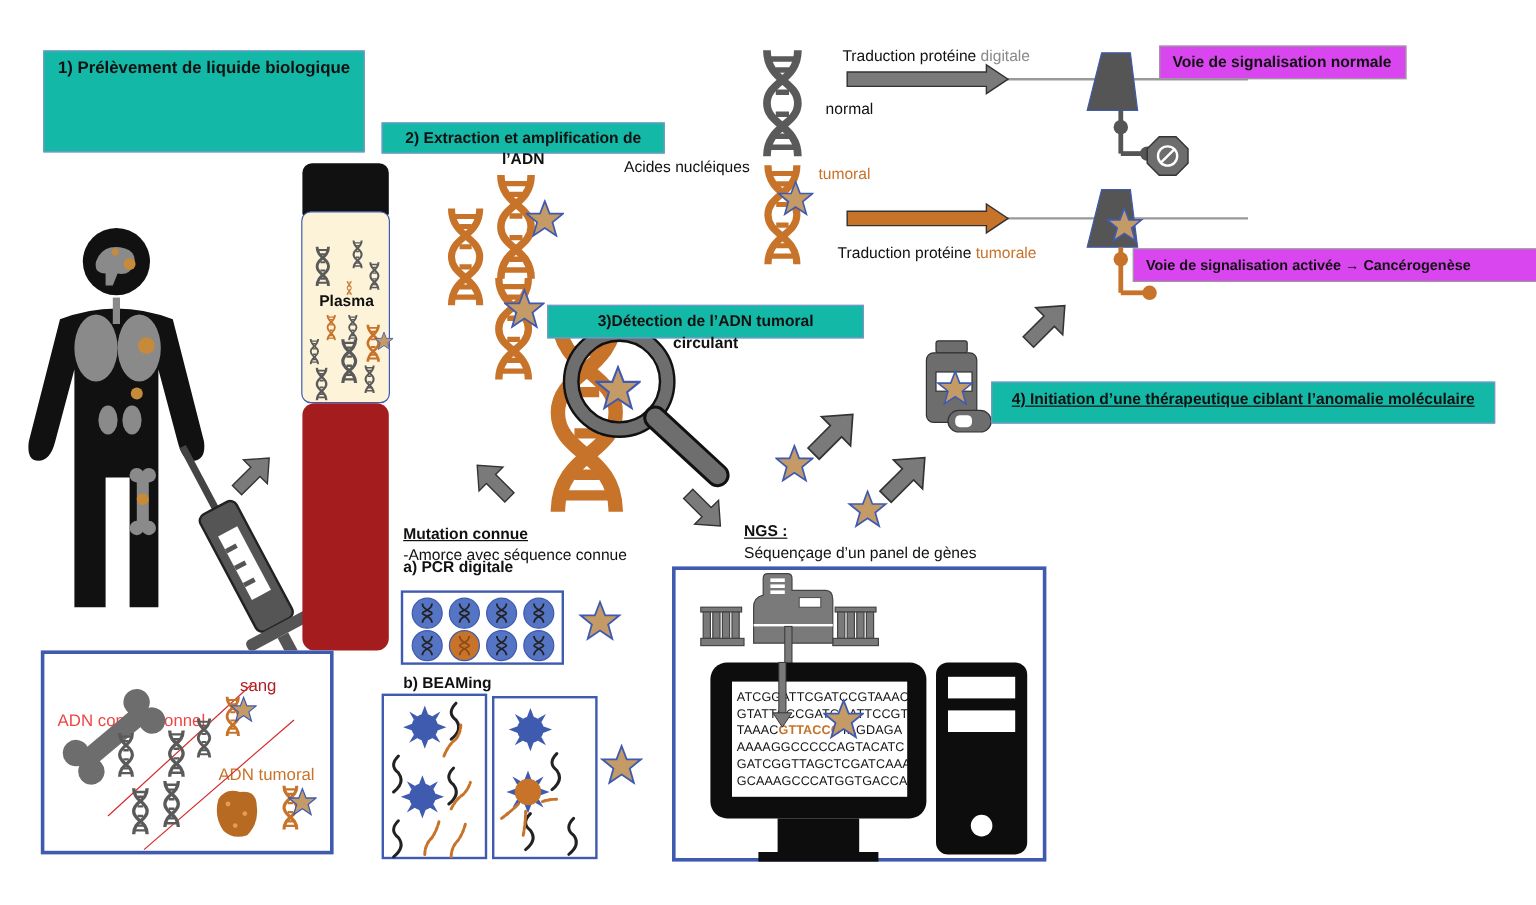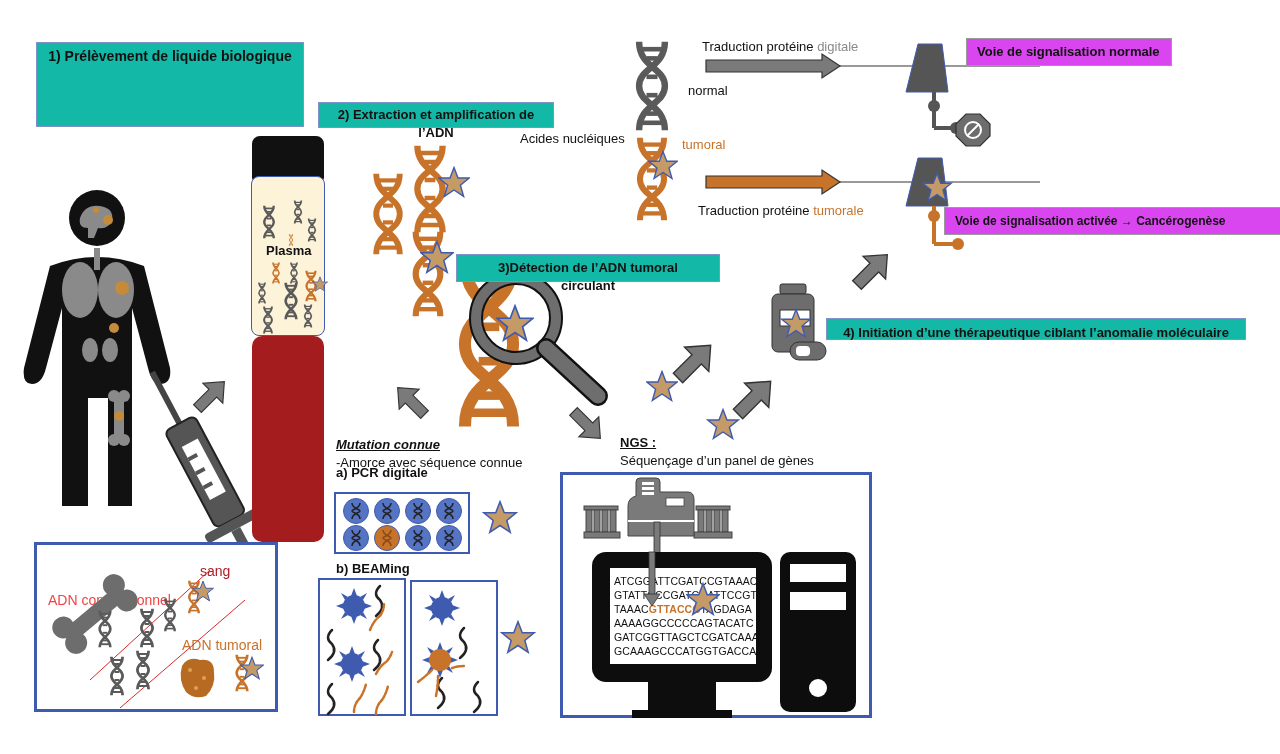--- a/index.html
+++ b/index.html
@@ -266,21 +266,21 @@
 <svg style="left:770px;top:284px;" width="60" height="78" viewBox="0 0 60 78">
   <rect x="10" y="0" width="26" height="10" rx="2" fill="#6d6d6d" stroke="#333"></rect>
   <rect x="2" y="10" width="42" height="58" rx="6" fill="#6d6d6d" stroke="#333"></rect>
   <rect x="10" y="26" width="30" height="16" fill="#fff" stroke="#333"></rect>
   <rect x="20" y="58" width="36" height="18" rx="9" fill="#6d6d6d" stroke="#333"></rect>
   <rect x="26" y="62" width="14" height="10" rx="4" fill="#fff"></rect>
 </svg>
 <svg style="left:780px;top:308px;" width="32" height="30">
     <use href="#star" width="32" height="30"></use>
   </svg>
-<div class="box" style="left:826px;top:318px;width:420px;height:22px;padding:5px 10px;">
+<div class="box" style="left:826px;top:318px;width:420px;height:35px;padding:5px 10px;text-decoration:underline;">
   <div class="t13 bold">4) Initiation d’une thérapeutique ciblant l’anomalie moléculaire</div>
 </div>
 
 <svg style="left:844px;top:246px;" width="52" height="52">
     <use href="#fatarrow" width="52" height="52"></use>
   </svg>
 <svg style="left:664px;top:336px;" width="56" height="56">
     <use href="#fatarrow" width="56" height="56"></use>
   </svg>
 <svg style="left:724px;top:372px;" width="56" height="56">
@@ -297,21 +297,21 @@
     <g transform="rotate(-90 23 23)">
       <use href="#fatarrow" width="46" height="46"></use>
     </g>
   </svg>
 <svg style="left:562px;top:400px;" width="46" height="46">
     <g transform="rotate(90 23 23)">
       <use href="#fatarrow" width="46" height="46"></use>
     </g>
   </svg>
 
-<div class="abs t13 bold u" style="left:336px;top:436px;font-style:italic;">Mutation connue</div>
+<div class="abs t13 bold u" style="left:336px;top:436px;">Mutation connue</div>
 <div class="abs t13" style="left:336px;top:454px;">-Amorce avec séquence connue</div>
 <div class="abs t13 bold" style="left:336px;top:464px;">a) PCR digitale</div>
 <div class="abs" style="left:334px;top:492px;width:136px;height:62px;border:2.5px solid #3f5bb0;box-sizing:border-box;background:#fff;">
   <div id="pcr-grid" style="position:absolute;left:6px;top:4px;width:124px;height:54px;">
       <svg width="124" height="54" style="position: absolute; left: 0px; top: 0px;">
         <g>
           <circle cx="14" cy="13" r="12.5" fill="#5574c4" stroke="#3f5bb0"></circle>
           <path d="M10 5 C 10 11, 18 11, 18 13 C 18 15, 10 15, 10 21" fill="none" stroke="#222" stroke-width="1.5"></path>
           <path d="M18 5 C 18 11, 10 11, 10 13 C 10 15, 18 15, 18 21" fill="none" stroke="#222" stroke-width="1.5"></path>
         </g>

